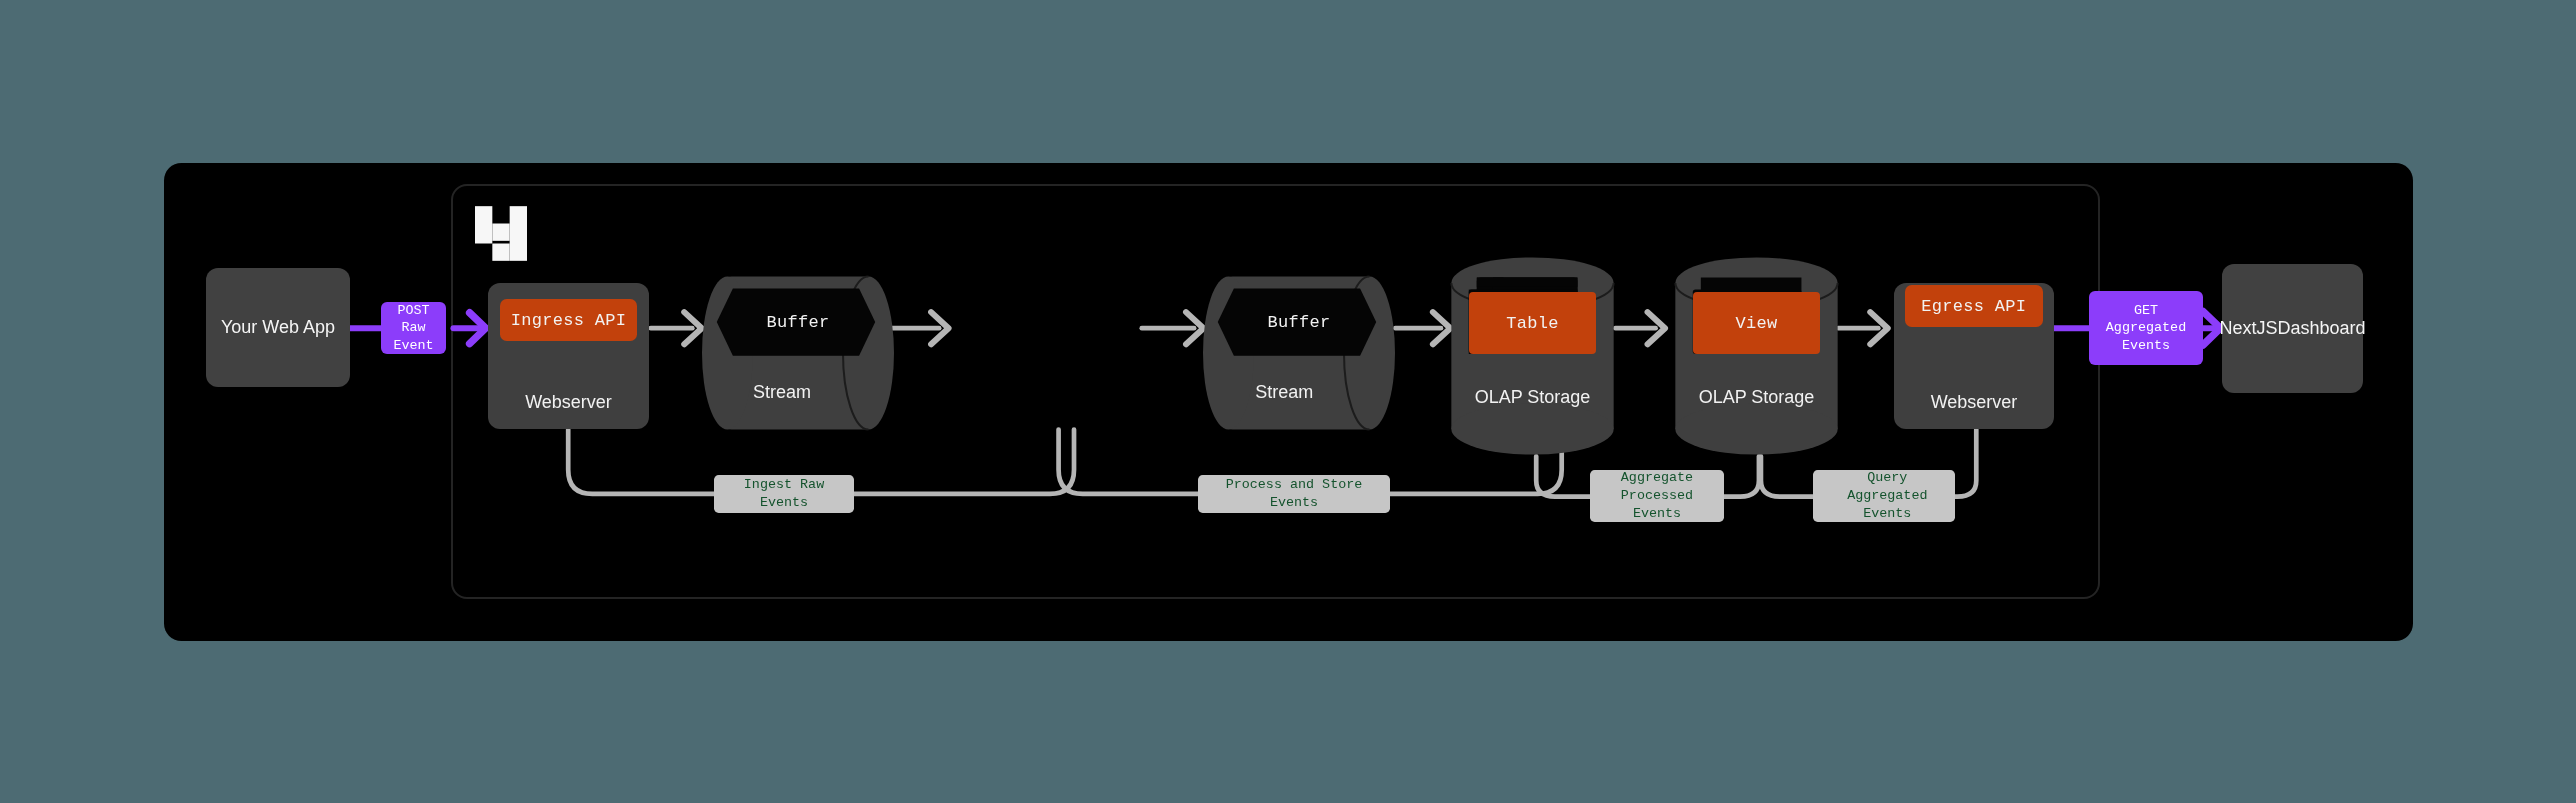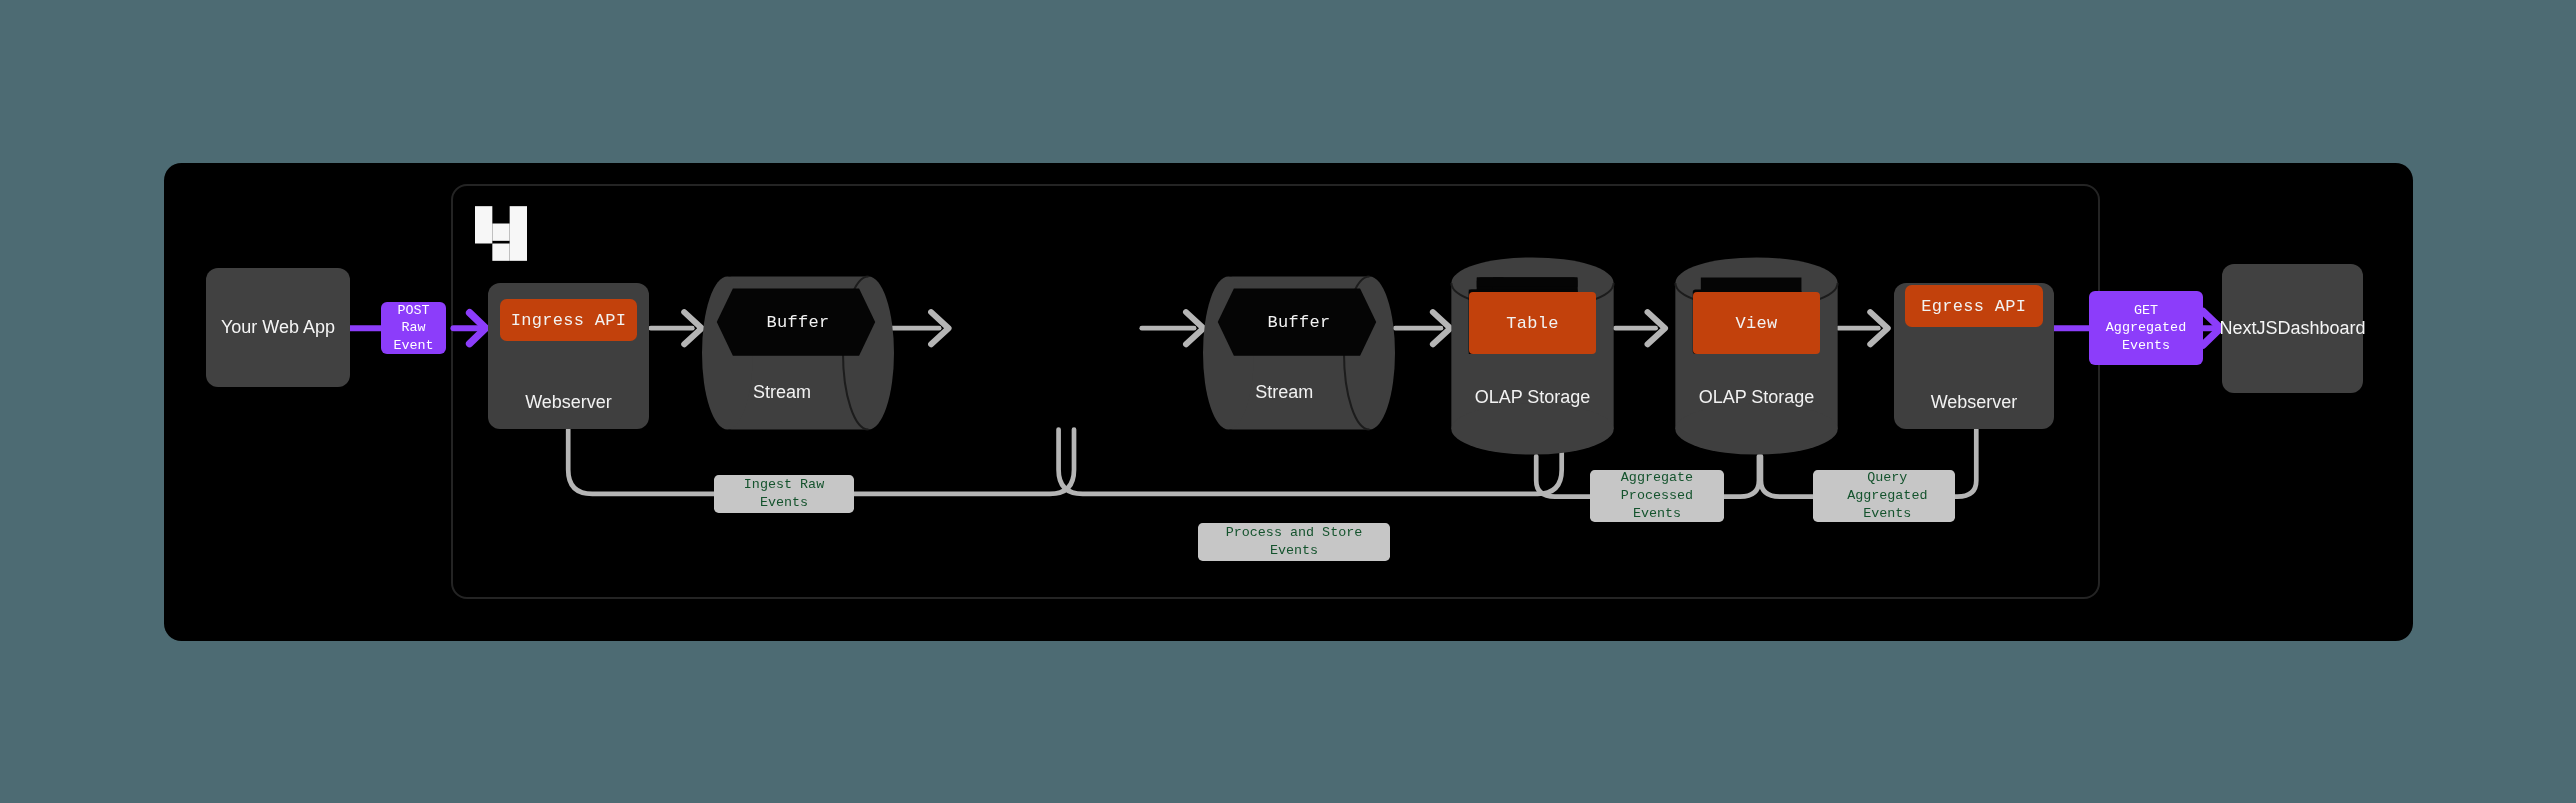--- a/index.html
+++ b/index.html
@@ -363,21 +363,21 @@
   <div class="purple-badge" style="left:2089px; top:291px; width:114px; height:74px;">
     <span>GET</span>
     <span>Aggregated</span>
     <span>Events</span>
   </div>
 
   <div class="edge-label" style="left:714px; top:475px; width:140px; height:38px;">
     <span>Ingest Raw Events</span>
   </div>
 
-  <div class="edge-label" style="left:1198px; top:475px; width:192px; height:38px;margin-top:48px;">
+  <div class="edge-label" style="left:1198px; top:475px; width:192px; height:38px;">
     <span>Process and Store Events</span>
   </div>
 
   <div class="edge-label" style="left:1590px; top:470px; width:134px; height:52px;">
     <span>Aggregate</span>
     <span>Processed Events</span>
   </div>
 
   <div class="edge-label" style="left:1813px; top:470px; width:142px; height:52px;padding-left:16px;">
     <span>Query</span>

